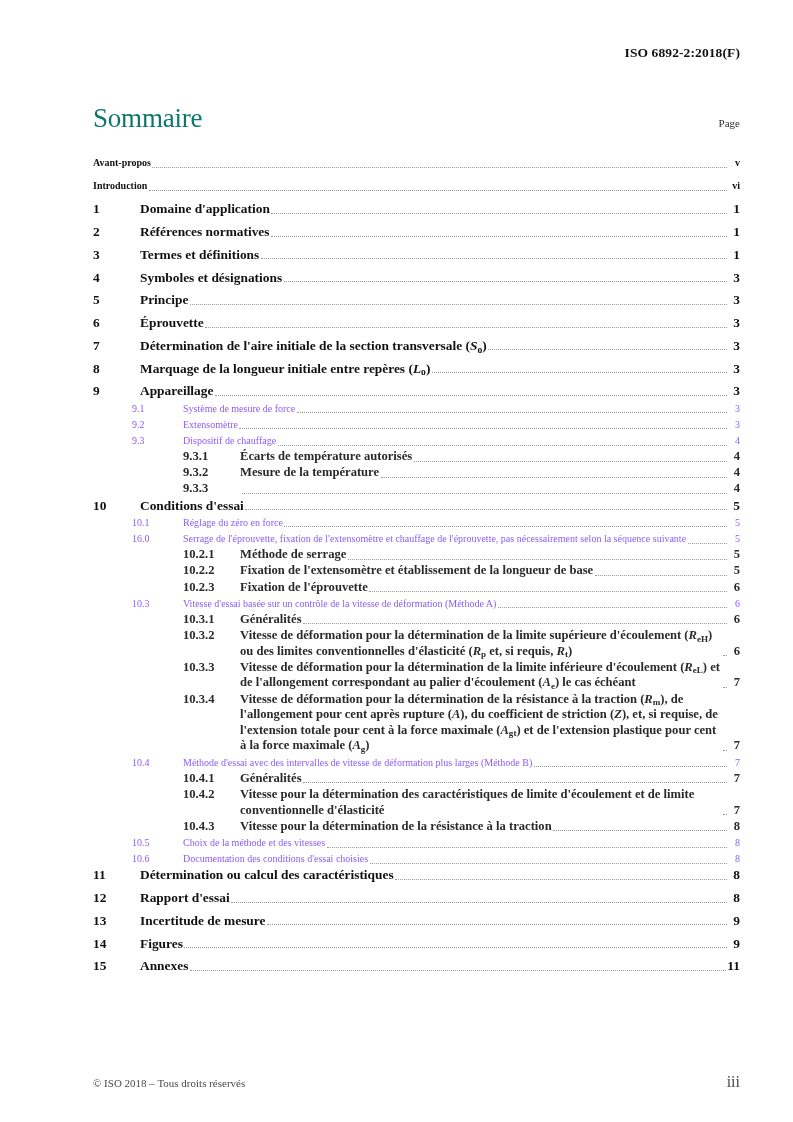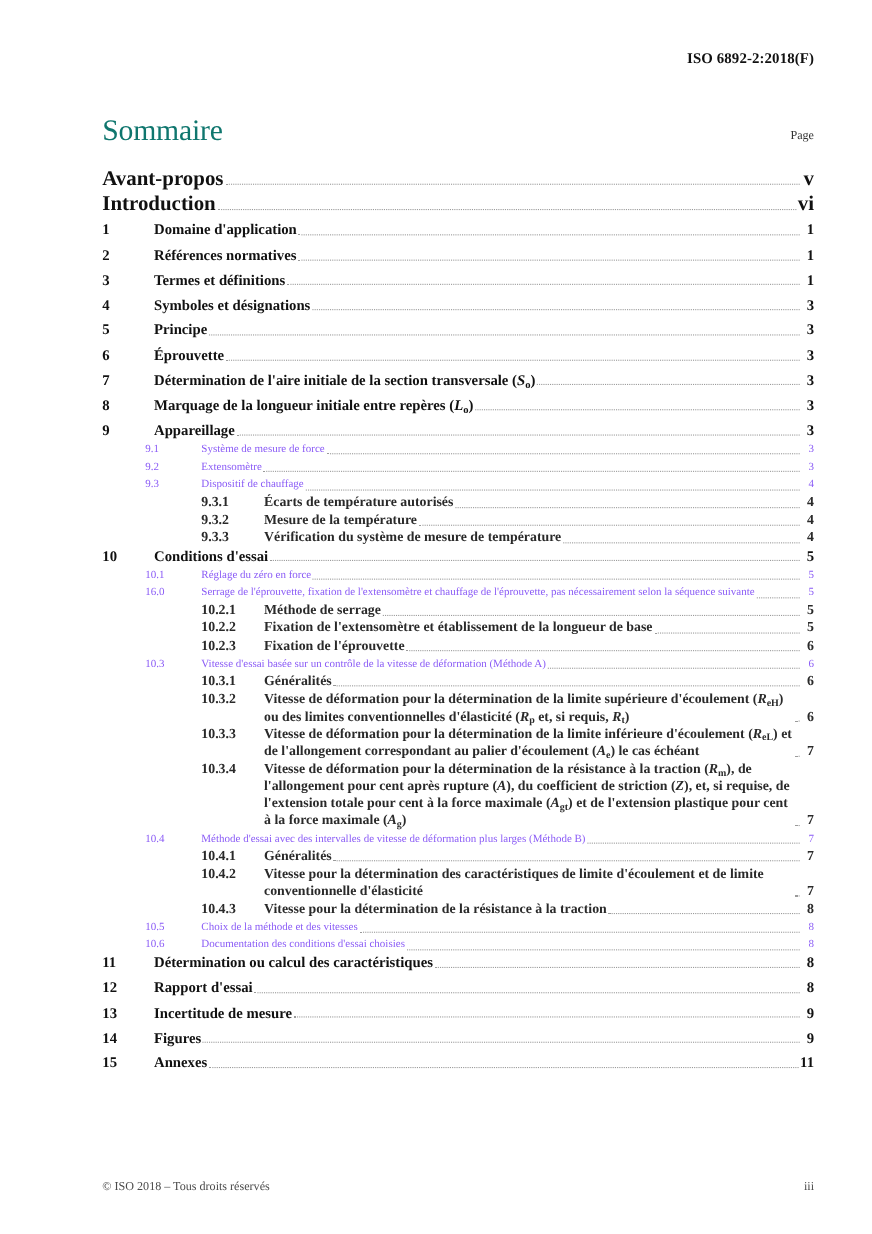--- a/index.html
+++ b/index.html
@@ -87,21 +87,21 @@
     flex:0 0 auto;
     text-align:right;
     min-width:12px;
   }
 
   
   .lvl-front{
     font-weight:bold;
     color:#111;
     margin-bottom:7.5px;
-    font-size:19px;
+    font-size:10px;
   }
   .lvl-front .body{padding-left:0;}
 
   
   .lvl1{
     font-weight:bold;
     color:#111;
     font-size:13.4px;
     margin-bottom:7.2px;
   }
@@ -135,21 +135,21 @@
   .footer{
     position:absolute;
     left:93px;right:53px;
     top:1073px;
     display:flex;
     justify-content:space-between;
     align-items:baseline;
     font-size:11px;
     color:#4a4a4a;
   }
-  .footer .folio{font-size:11px;color:#4a4a4a;}
+  .footer .folio{font-size:16px;color:#4a4a4a;}
 </style>
 </head>
 <body>
 
 <div class="page">
 
   <div class="doc-header">ISO 6892-2:2018(F)</div>
 
   <div class="title-row">
     <div class="toc-title">Sommaire</div>
@@ -279,21 +279,20 @@
         <span class="num">9.3.2</span>
         <span class="body">
           <span class="label">Mesure de la température</span>
           <span class="dots"></span>
           <span class="pg">4</span>
         </span>
       </div>
       <div class="entry lvl3">
         <span class="num">9.3.3</span>
         <span class="body">
-          <span class="label">Vérification du système de mesure de température</span>
           <span class="dots"></span>
           <span class="pg">4</span>
         </span>
       </div>
       <div class="entry lvl1 has-children">
         <span class="num">10</span>
         <span class="body">
           <span class="label">Conditions d'essai</span>
           <span class="dots"></span>
           <span class="pg">5</span>

